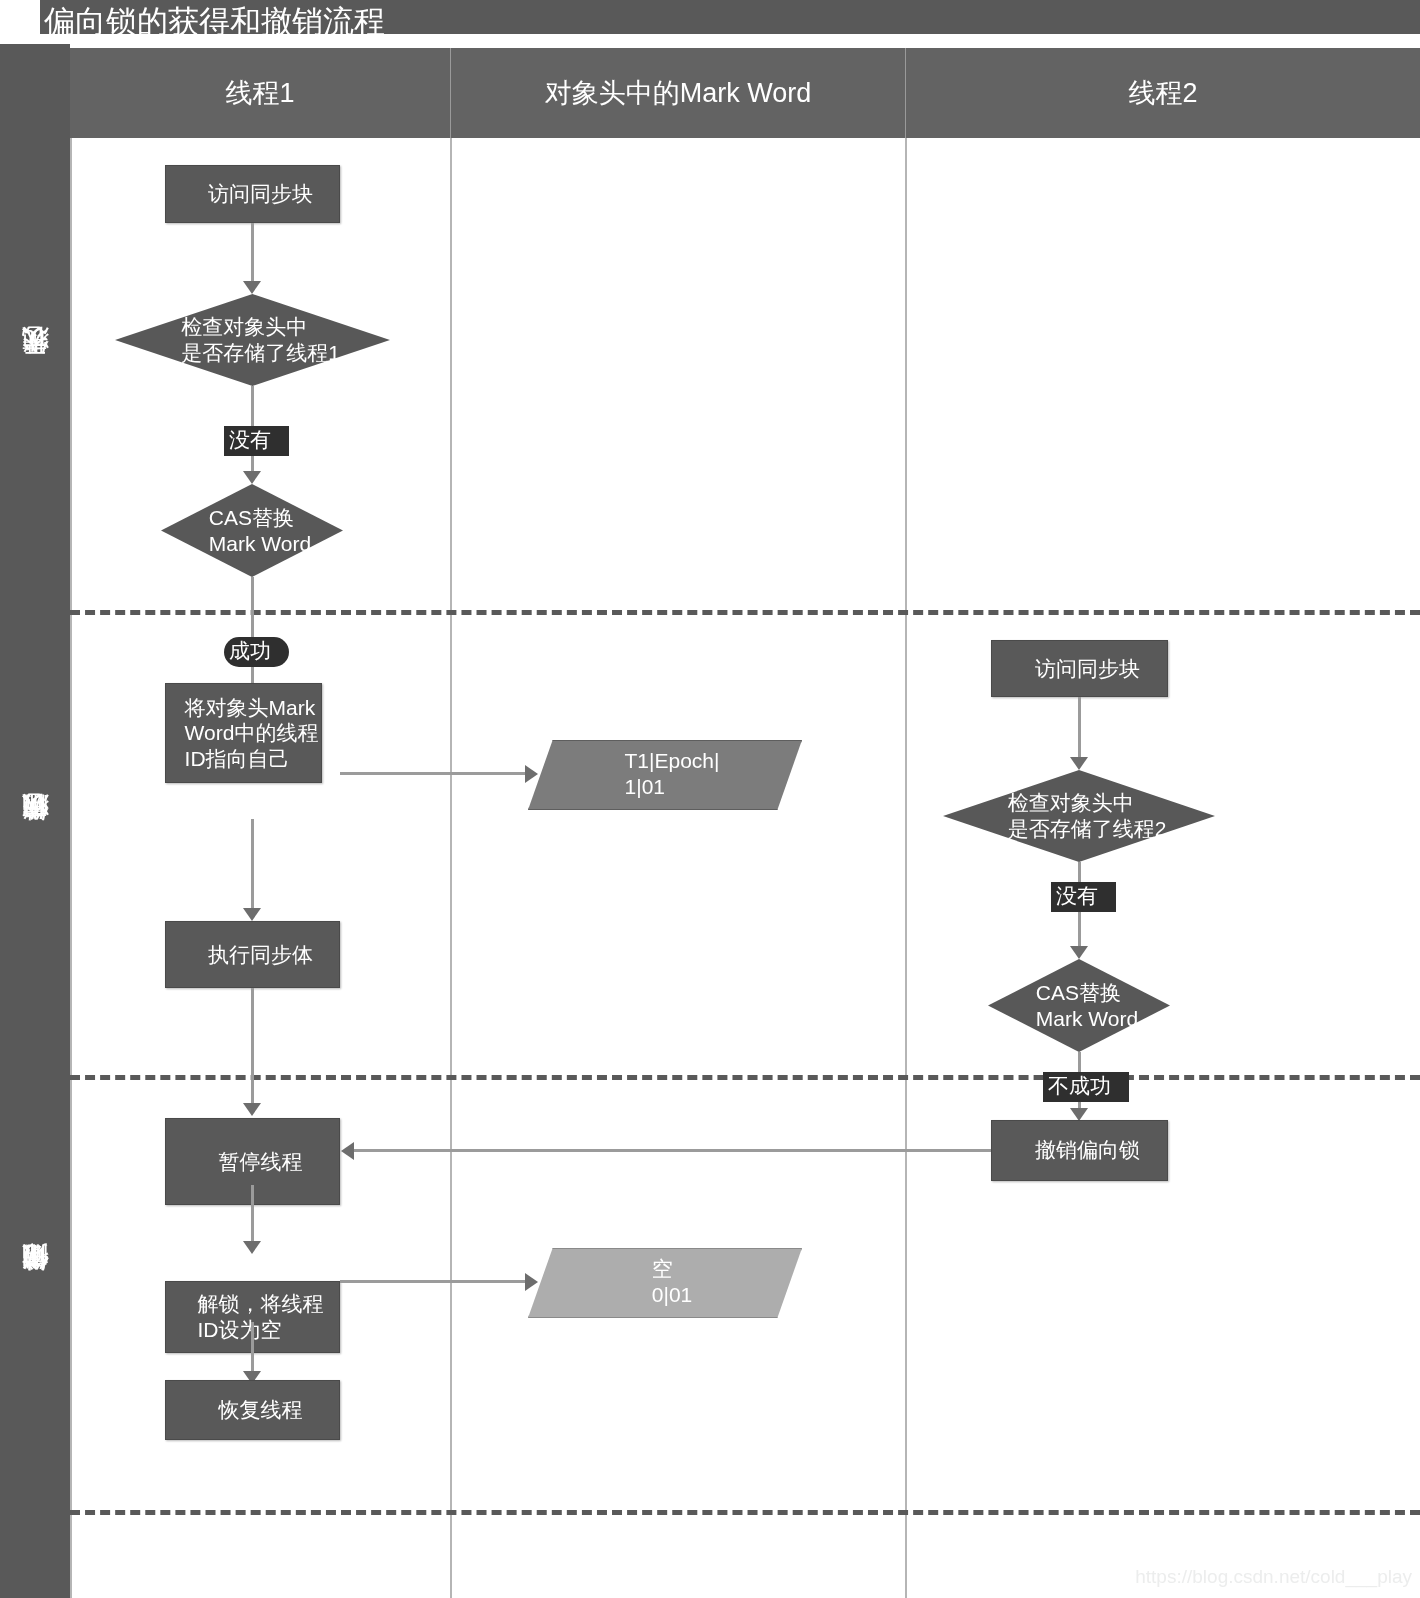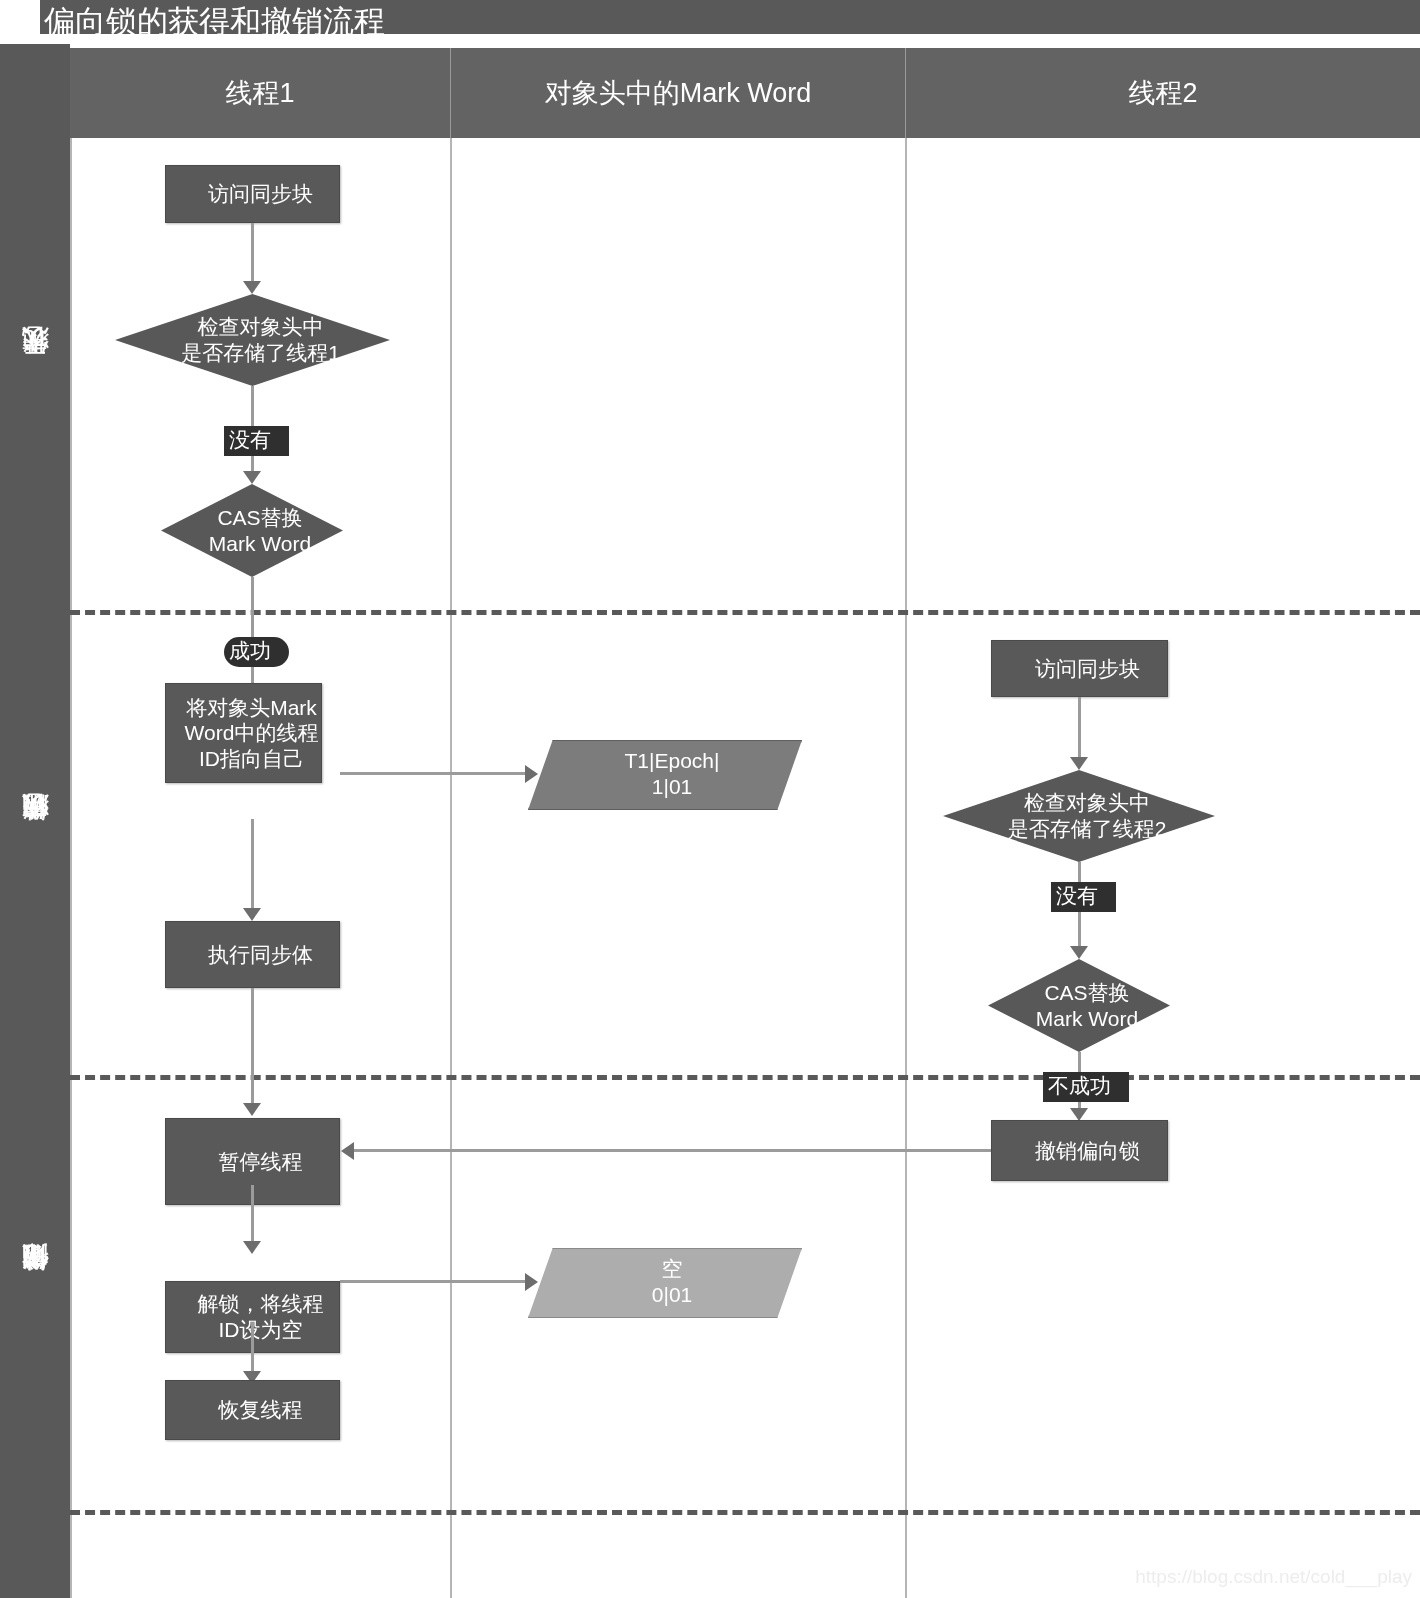--- a/index.html
+++ b/index.html
@@ -48,21 +48,21 @@
   
   .lanedash{
     position:absolute; left:70px; width:1350px; height:0;
     border-top:5px dashed #595959;
   }
 
   
   .node{
     position:absolute; box-sizing:border-box;
     display:flex; align-items:center; justify-content:center;
-    text-align:center; color:#ffffff; font-size:21px; line-height:1.22;
+    text-align:left; color:#ffffff; font-size:21px; line-height:1.22;
     white-space:pre-line;
     padding-left:16px;
   }
   .rect{
     background:#595959; border:1px solid #4a4a4a;
     box-shadow:1px 1px 2px rgba(0,0,0,.28);
   }
   .diamond{ background:transparent; }
   .diamond .dshape{
     position:absolute; left:0; top:0; width:100%; height:100%;
@@ -222,20 +222,20 @@
   <div class="node diamond" style="left:988px;top:959px;width:182px;height:93px;">
     <div class="dshape"></div>
     <div class="dtext">CAS替换
 Mark Word</div>
   </div>
 
   <div class="vline" style="left:1078px;top:1052px;height:62px;"></div>
   <div class="elabel" style="left:1043px;top:1072px;">不成功</div>
   <div class="arrowdown" style="left:1070px;top:1108px;"></div>
 
-  <div class="node rect" style="left:991px;top:1120px;width:177px;height:61px;">撤销偏向锁</div>
+  <div class="node rect" style="left:991px;top:1120px;width:177px;height:61px;font-family:Liberation Serif, serif;">撤销偏向锁</div>
 
   <div class="hline" style="left:353px;top:1149px;width:638px;"></div>
   <div class="arrowleft" style="left:341px;top:1142px;"></div>
 
   <div class="wm">https://blog.csdn.net/cold___play</div>
 
 </div>
 
 </body></html>

